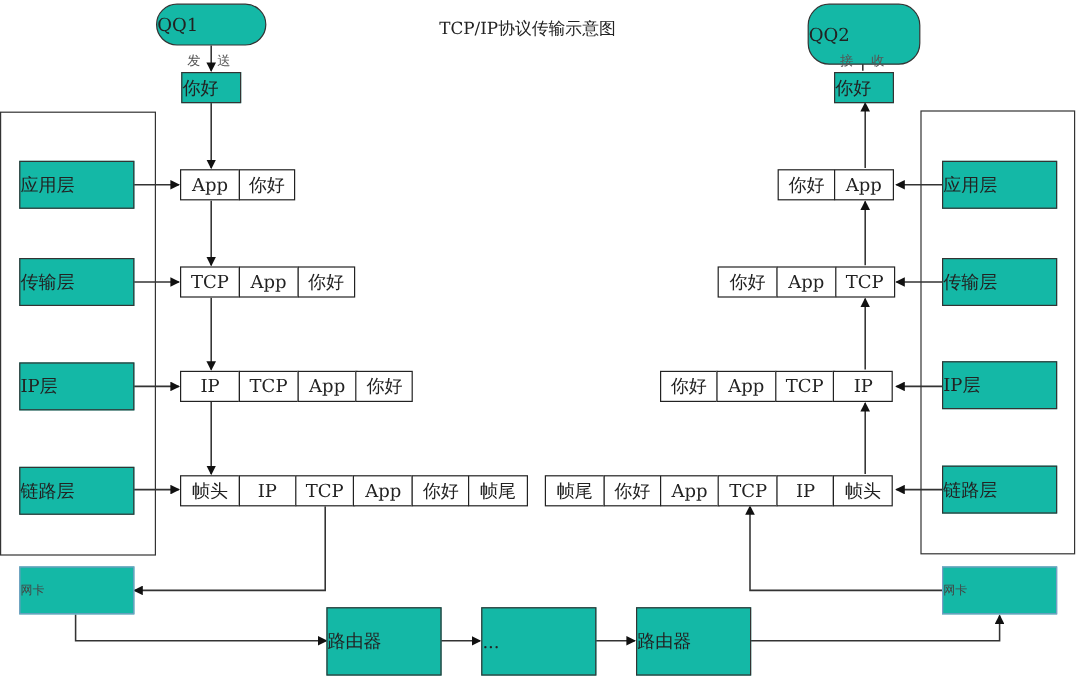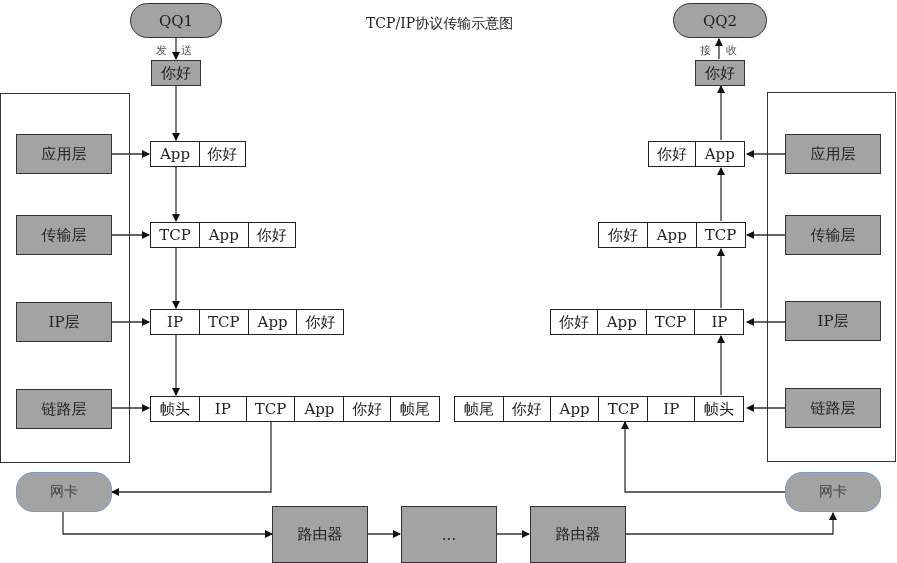--- a/index.html
+++ b/index.html
@@ -1,28 +1,28 @@
 <!DOCTYPE html>
 <html><head>
 <meta charset="utf-8">
 <style>
   html, body { margin: 0; padding: 0; background: #ffffff; }
   body { width: 897px; height: 563px; position: relative; overflow: hidden;
          font-family: "DejaVu Serif", "Liberation Serif", serif; color: #222; }
-  .box { position: absolute; box-sizing: border-box; border: 1.5px solid #333; background: #a3a3a3;
-         display: flex; align-items: center; justify-content: center; font-size: 15px; }
+  .box { position: absolute; box-sizing: border-box; border: 1.5px solid #333; background: #14b8a6;
+         display: flex; align-items: center; font-size: 15px; }
   .pill { border-radius: 18px; border: 1.5px solid #333; }
   .title { position: absolute; font-size: 14px; font-family: "DejaVu Serif", serif; text-align: right; }
   .small { position: absolute; font-size: 11px; color: #555; }
   .panel { position: absolute; box-sizing: border-box; border: 1.5px solid #333; background: transparent; }
   .cellrow { position: absolute; display: flex; height: 26px; }
   .cell { box-sizing: border-box; border: 1.2px solid #222; margin-left: -1.2px; background: #fff;
           display: flex; align-items: center; justify-content: center; font-size: 15px; height: 26px; }
   .cell:first-child { margin-left: 0; }
-  .nic { border-color: #7a9cc4; color: #444; font-size: 14px; border-radius: 17px; }
+  .nic { border-color: #7a9cc4; color: #444; font-size: 10px; }
   svg.lines { position: absolute; left: 0; top: 0; }
 </style>
 </head>
 <body>
 
 <svg class="lines" width="897" height="563">
   <defs>
     <marker id="arr" markerWidth="8" markerHeight="8" refX="7" refY="4" orient="auto" markerUnits="userSpaceOnUse">
       <path d="M0,0 L8,4 L0,8 z" fill="#111"></path>
     </marker>
@@ -67,21 +67,21 @@
 
 <div class="box pill" style="left:130px; top:3px; width:92px; height:35px;">
   <span>QQ1</span>
 </div>
 <div class="small" style="left:156px; top:43px;">发</div>
 <div class="small" style="left:181px; top:43px;">送</div>
 <div class="box" style="left:151px; top:60px; width:50px; height:26px;">
   <span>你好</span>
 </div>
 
-<div class="box pill" style="left:673px; top:3px; width:94px; height:35px;">
+<div class="box pill" style="left:673px; top:3px; width:94px; height:51px;">
   <span>QQ2</span>
 </div>
 <div class="small" style="left:700px; top:43px;">接</div>
 <div class="small" style="left:726px; top:43px;">收</div>
 <div class="box" style="left:695px; top:60px; width:50px; height:26px;">
   <span>你好</span>
 </div>
 
 <div class="panel" style="left:0px; top:93px; width:130px; height:370px;"></div>
 <div class="box" style="left:16px; top:134px; width:96px; height:40px;">

